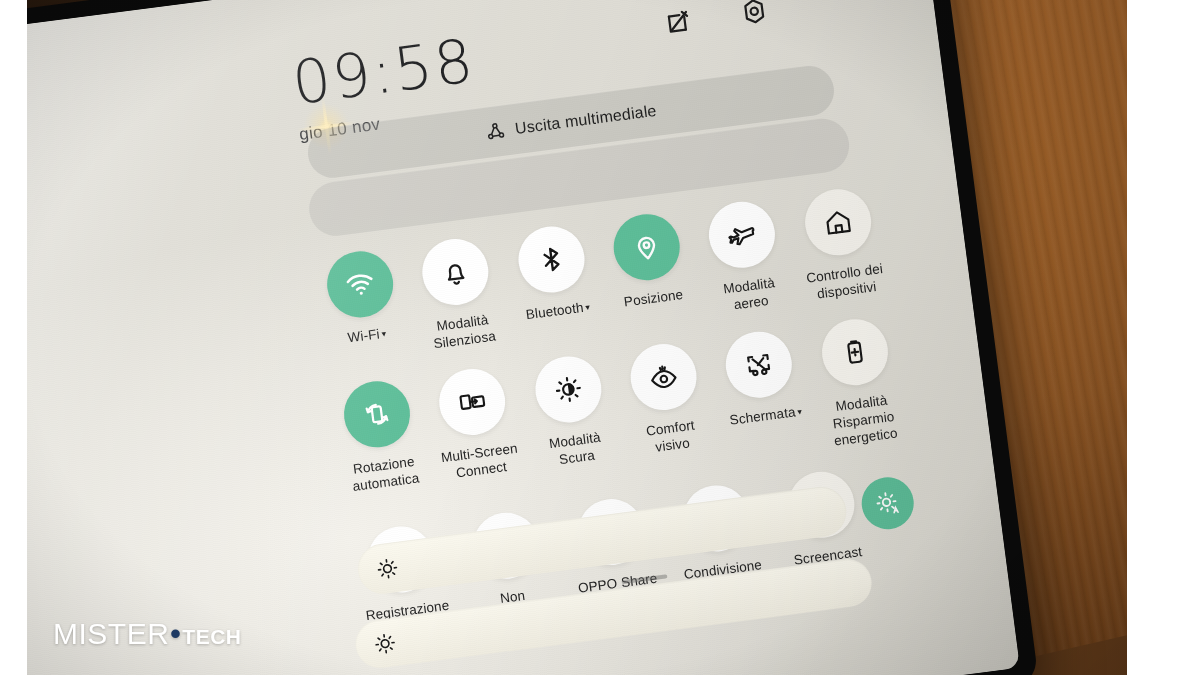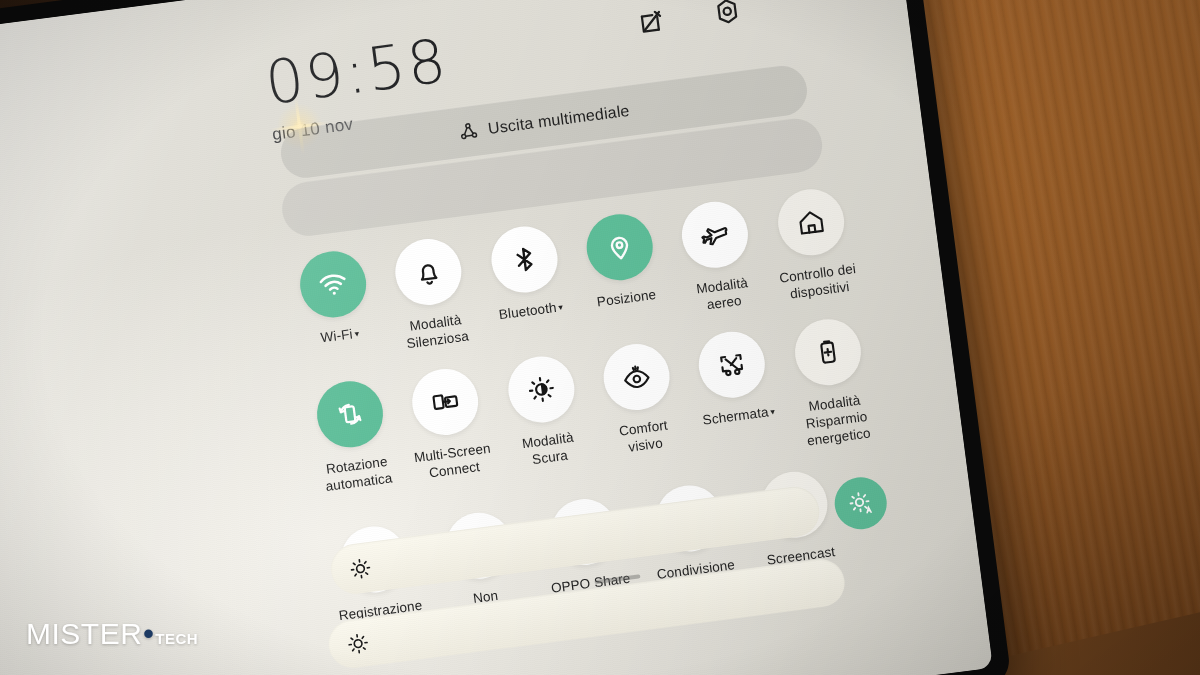--- a/index.html
+++ b/index.html
@@ -5,23 +5,24 @@
   * { box-sizing: border-box; margin: 0; padding: 0; }
 
   html, body {
     width: 1200px; height: 675px;
     overflow: hidden;
     font-family: "Liberation Sans", sans-serif;
   }
 
   #scene {
     position: relative;
-    width: 1200px; height: 675px;
+    width: 1100px; height: 675px;
     overflow: hidden;
     background: #3a2414;
+    margin-left: 27px;
   }
 
   
   .bg-wood-dark {
     position: absolute; inset: 0;
     background:
       linear-gradient(100deg, #2a1a0e 0%, #4a2f18 22%, #6b431f 48%, #7d4d22 70%, #5c3718 100%);
   }
   .bg-wood-plank {
     position: absolute;
@@ -270,21 +271,21 @@
     position: absolute; left: 26px; bottom: 24px;
     display: flex; align-items: baseline;
     font-family: "Liberation Sans", sans-serif;
     letter-spacing: 0.5px;
     text-shadow: 0 1px 3px rgba(0,0,0,0.25);
     user-select: none;
   }
   .wm-light { font-size: 30px; font-weight: 300; color: #ffffff; }
   .wm-bold  { font-size: 30px; font-weight: 700; color: #ffffff; }
   .wm-dot   { font-size: 30px; font-weight: 700; color: #1d3a63; margin: 0 1px; }
-  .wm-tech  { font-size: 15px; font-weight: 700; color: #ffffff; letter-spacing: 0.5px; }
+  .wm-tech  { font-size: 21px; font-weight: 700; color: #ffffff; letter-spacing: 0.5px; }
 
   
   .vignette {
     position: absolute; inset: 0; pointer-events: none;
     background: radial-gradient(ellipse 900px 620px at 45% 50%, rgba(0,0,0,0) 55%, rgba(0,0,0,0.22) 100%);
   }
 </style>
 </head>
 <body>
 

